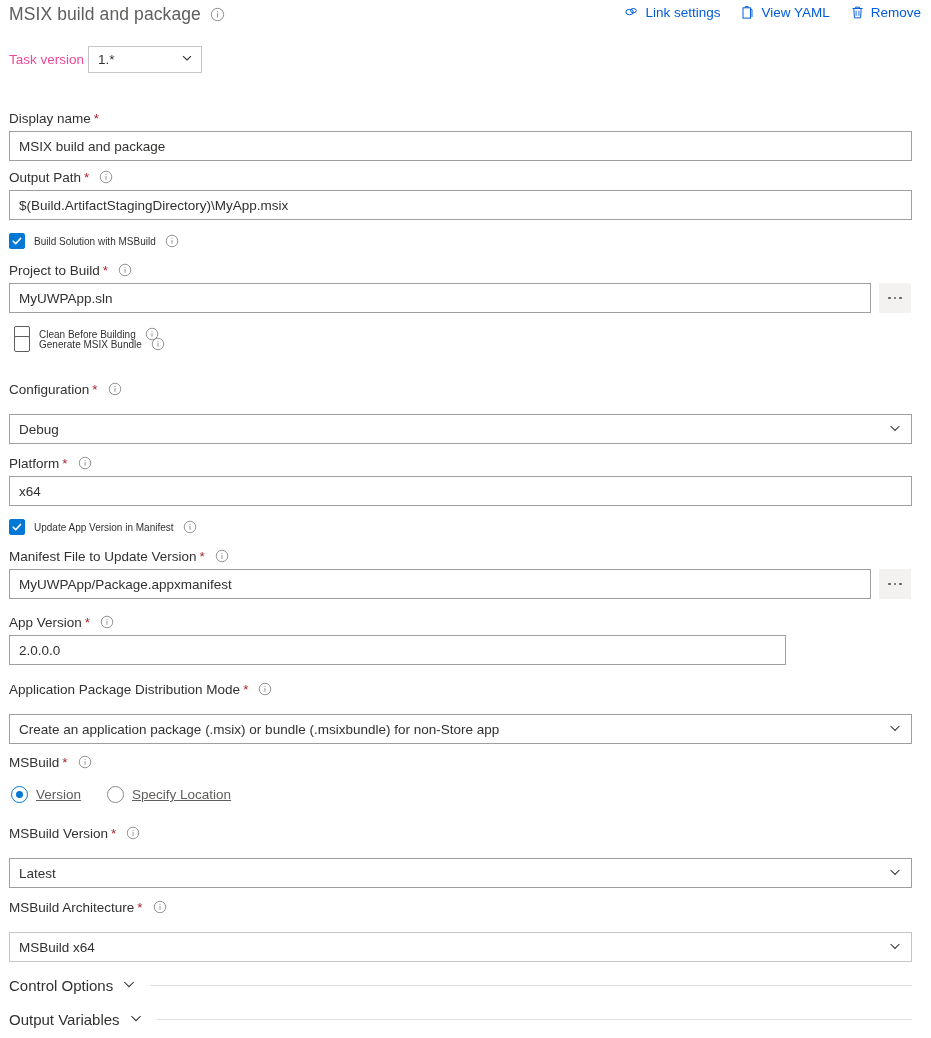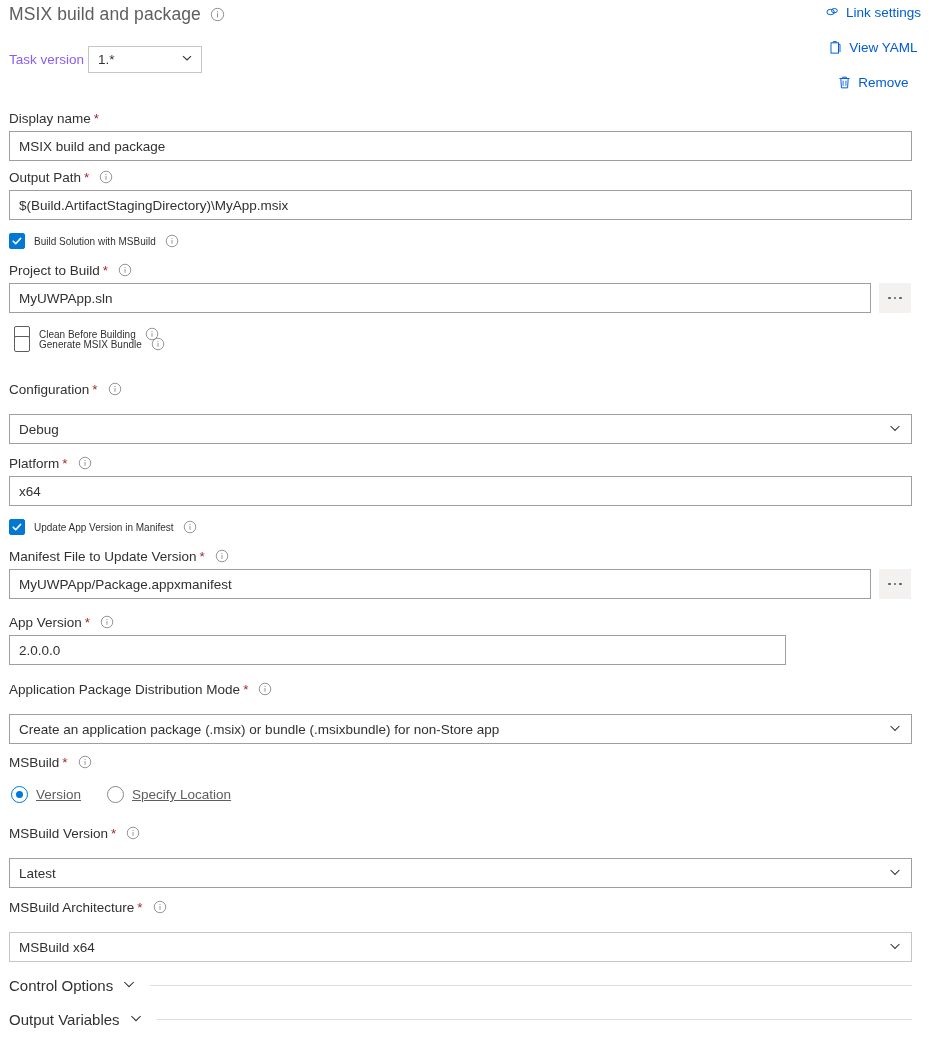--- a/index.html
+++ b/index.html
@@ -42,42 +42,41 @@
     color: #605e5c;
     font-weight: 400;
     letter-spacing: .1px;
   }
   .header-actions {
     position: absolute;
     right: 10px; top: 5px;
     display: flex;
     align-items: center;
     gap: 20px;
-    flex-direction: column;
   }
   .hdr-link {
     display: flex;
     align-items: center;
     gap: 6px;
     color: #015cda;
     font-size: 13.5px;
     cursor: pointer;
     white-space: nowrap;
   }
   .hdr-link svg { display: block; }
 
   
   .taskver-row {
     position: absolute;
     left: 9px; top: 46px;
     display: flex;
     align-items: center;
     gap: 4px;
   }
-  .taskver-label { font-size: 13.5px; color: #8b5cf6; }
+  .taskver-label { font-size: 13.5px; color: #ec4899; }
   .taskver-select {
     width: 114px;
     height: 27px;
     border: 1px solid #c8c6c4;
     background: #fff;
     display: flex;
     align-items: center;
     padding: 0 8px 0 9px;
     box-sizing: border-box;
     justify-content: space-between;

